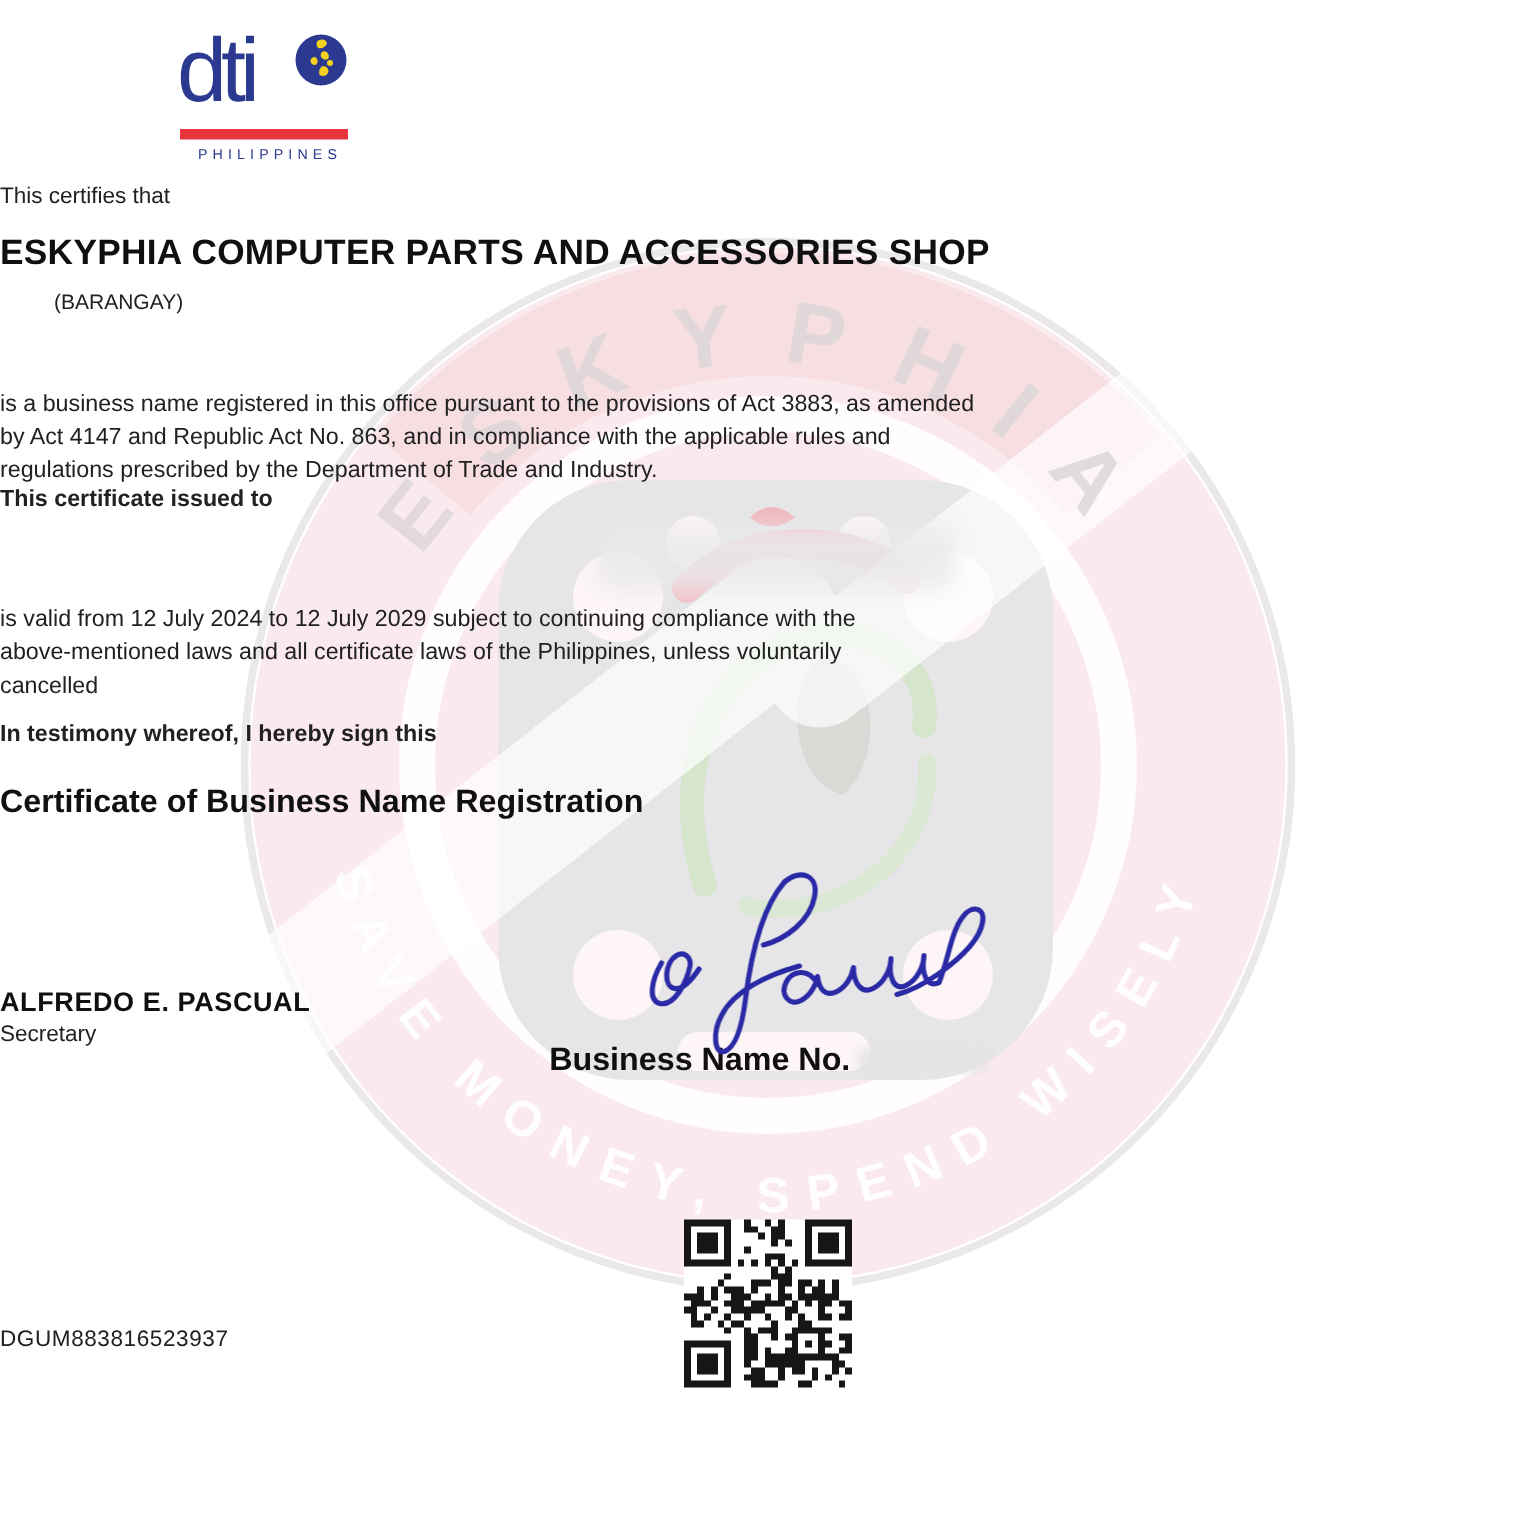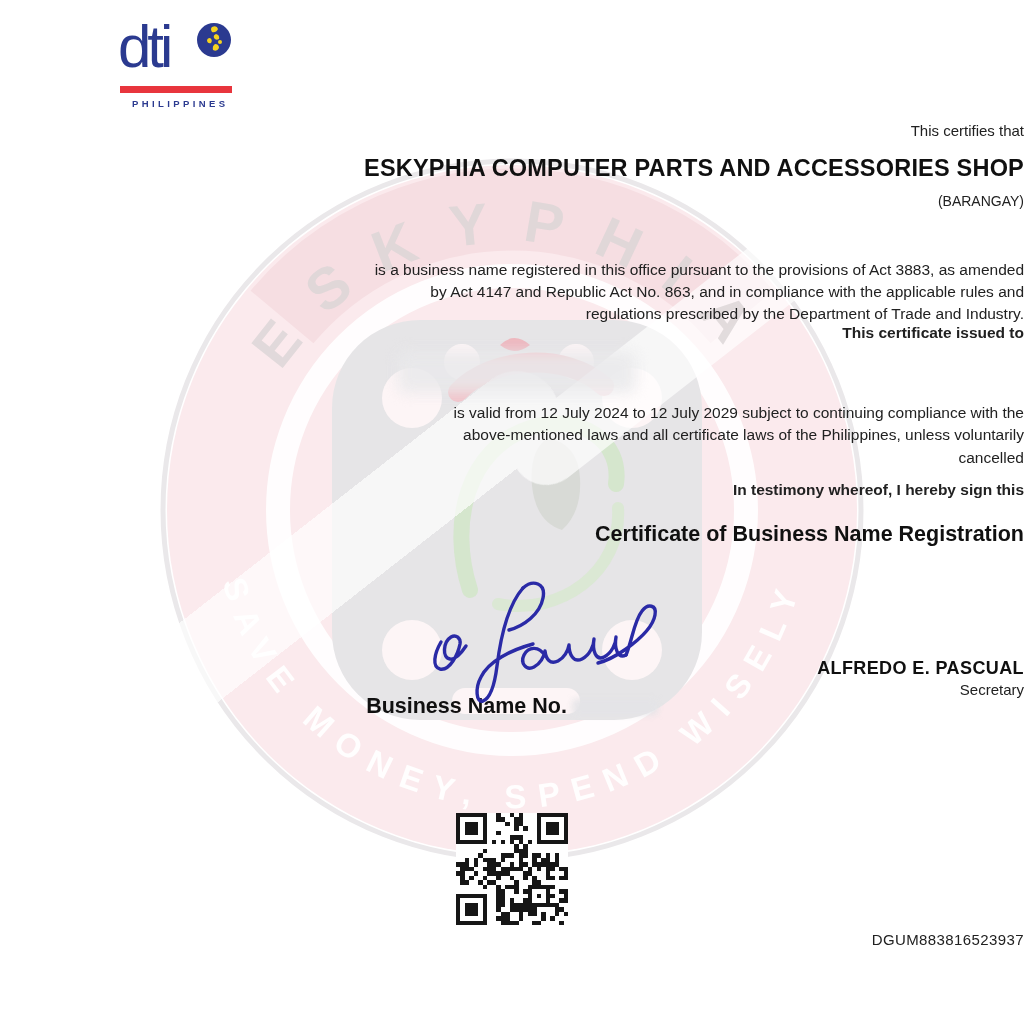--- a/index.html
+++ b/index.html
@@ -12,54 +12,54 @@
     overflow: hidden;
     font-family: "Liberation Sans", sans-serif;
     color: #212121;
   }
   .wm {
     position: absolute;
     inset: 0;
     z-index: 0;
     pointer-events: none;
   }
-  .layer { position: absolute; left: 0; right: 0; z-index: 2; text-align: right; }
+  .layer { position: absolute; left: 0; right: 0; z-index: 2; text-align: left; }
 
   
   .logo { position: absolute; left: 112px; top: 20px; width: 130px; height: 92px; z-index: 3; }
   .dti-text {
     position: absolute; left: 6px; top: -8px;
     font-size: 60px; font-weight: normal; letter-spacing: -4px;
     color: #2b3a90;
   }
   .dti-globe { position: absolute; left: 84px; top: 2px; }
   .dti-bar { position: absolute; left: 8px; top: 66px; width: 112px; height: 7px; background: #e8353d; }
   .dti-sub {
     position: absolute; left: 8px; top: 78px; width: 116px;
-    font-size: 9.5px; font-weight: bold; letter-spacing: 3.4px;
+    font-size: 9.5px; font-weight: normal; letter-spacing: 3.4px;
     color: #2b3a90; white-space: nowrap; padding-left: 12px;
   }
 
   
   .t-certifies   { top: 122px; font-size: 15px; }
   .t-bizname     { top: 155px; font-size: 23.5px; font-weight: bold; color: #101010; letter-spacing: 0.2px; }
-  .t-scope       { top: 193px; font-size: 14px; }
+  .t-scope       { top: 193px; font-size: 14px; margin-left: 36px; }
   .t-address     { top: 224px; font-size: 15px; }
   .t-body        { top: 259px; font-size: 15.5px; line-height: 22px; }
   .t-issuedto    { top: 324px; font-size: 15.5px; font-weight: bold; }
   .t-validity    { top: 402px; font-size: 15.5px; line-height: 22.4px; }
   .t-testimony   { top: 481px; font-size: 15.5px; font-weight: bold; }
   .t-title       { top: 522px; font-size: 21.5px; font-weight: bold; color: #101010; }
   .t-issueline   { top: 566px; font-size: 15.5px; }
   .t-signame     { top: 658px; font-size: 18px; font-weight: bold; color: #101010; letter-spacing: 0.4px; }
   .t-sigrole     { top: 681px; font-size: 15px; }
   .t-bnrow       { top: 694px; font-size: 21.5px; font-weight: bold; color: #101010;
                    display: flex; justify-content: center; align-items: baseline; gap: 5px; }
   .t-note        { top: 746px; font-size: 15.5px; line-height: 22px; }
-  .t-qrcaption   { top: 931px; font-size: 15px; letter-spacing: 0.4px; }
+  .t-qrcaption   { top: 884px; font-size: 15px; letter-spacing: 0.4px; }
 
   
   .redact-name {
     position: absolute; left: 398px; top: 351px; width: 238px; height: 42px;
     background: #e9e9eb; border-radius: 8px; filter: blur(7px); opacity: 0.85; z-index: 2;
   }
   .redact-bn {
     width: 86px; height: 16px; align-self: center;
     background: #e4e4e7; border-radius: 4px; filter: blur(3px); opacity: 0.9;
   }

